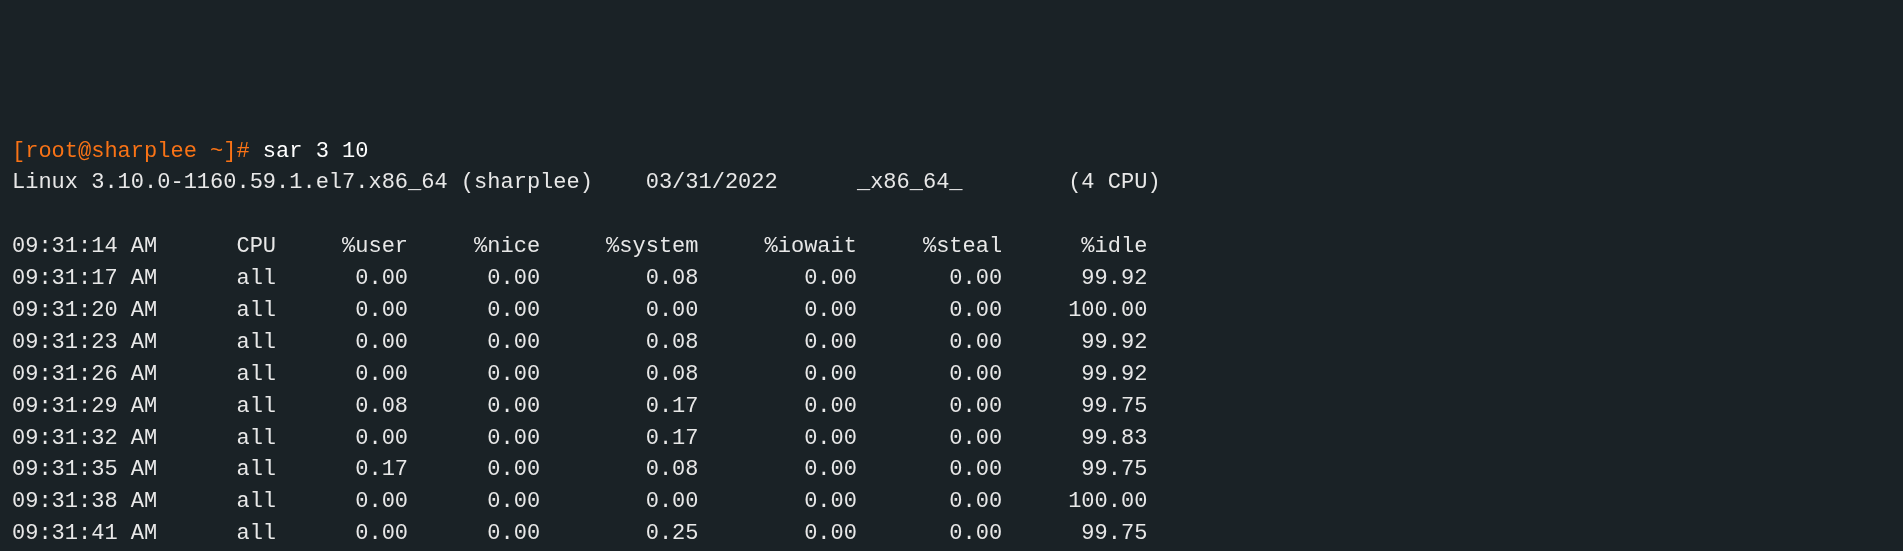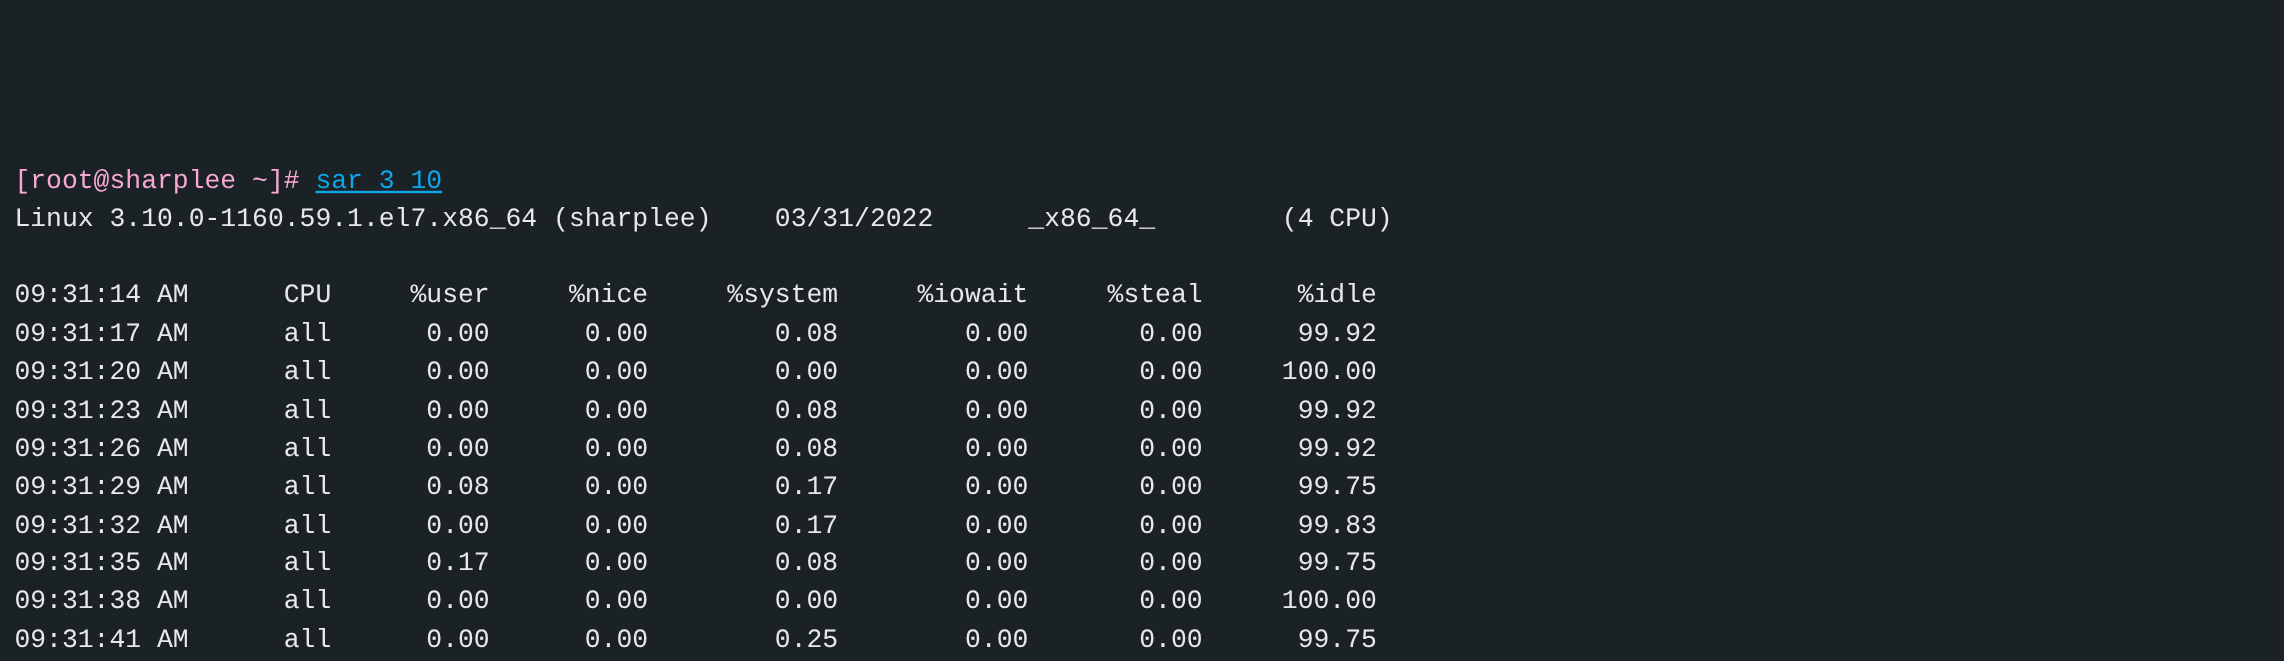--- a/index.html
+++ b/index.html
@@ -6,22 +6,22 @@
       margin: 0;
       padding: 8px 12px;
       background-color: #1a2226;
       color: #e8e8e8;
       font-family: 'Consolas', 'Monaco', 'Courier New', monospace;
       font-size: 22px;
       line-height: 1.45;
       white-space: pre;
       overflow: hidden;
     }
-    .prompt-user { color: #f9a8d4; }
-    .command { color: #0ea5e9; text-decoration: underline; }
+    .prompt-user { color: #f97316; }
+    .command { color: #ffffff; }
     .line { display: block; }
   </style>
 </head>
 <body>
 
 
 
 <span class="line"><span class="prompt-user">[root@sharplee ~]# </span><span class="command">sar 3 10</span></span><span class="line">Linux 3.10.0-1160.59.1.el7.x86_64 (sharplee)    03/31/2022      _x86_64_        (4 CPU)</span><span class="line"> </span><span class="line" id="header-row">09:31:14 AM      CPU     %user     %nice     %system     %iowait     %steal      %idle</span><div id="data-rows"><span class="line">09:31:17 AM      all      0.00      0.00        0.08        0.00       0.00      99.92</span><span class="line">09:31:20 AM      all      0.00      0.00        0.00        0.00       0.00     100.00</span><span class="line">09:31:23 AM      all      0.00      0.00        0.08        0.00       0.00      99.92</span><span class="line">09:31:26 AM      all      0.00      0.00        0.08        0.00       0.00      99.92</span><span class="line">09:31:29 AM      all      0.08      0.00        0.17        0.00       0.00      99.75</span><span class="line">09:31:32 AM      all      0.00      0.00        0.17        0.00       0.00      99.83</span><span class="line">09:31:35 AM      all      0.17      0.00        0.08        0.00       0.00      99.75</span><span class="line">09:31:38 AM      all      0.00      0.00        0.00        0.00       0.00     100.00</span><span class="line">09:31:41 AM      all      0.00      0.00        0.25        0.00       0.00      99.75</span><span class="line">09:31:44 AM      all      0.00      0.00        0.00        0.00       0.00     100.00</span></div>
 
 

